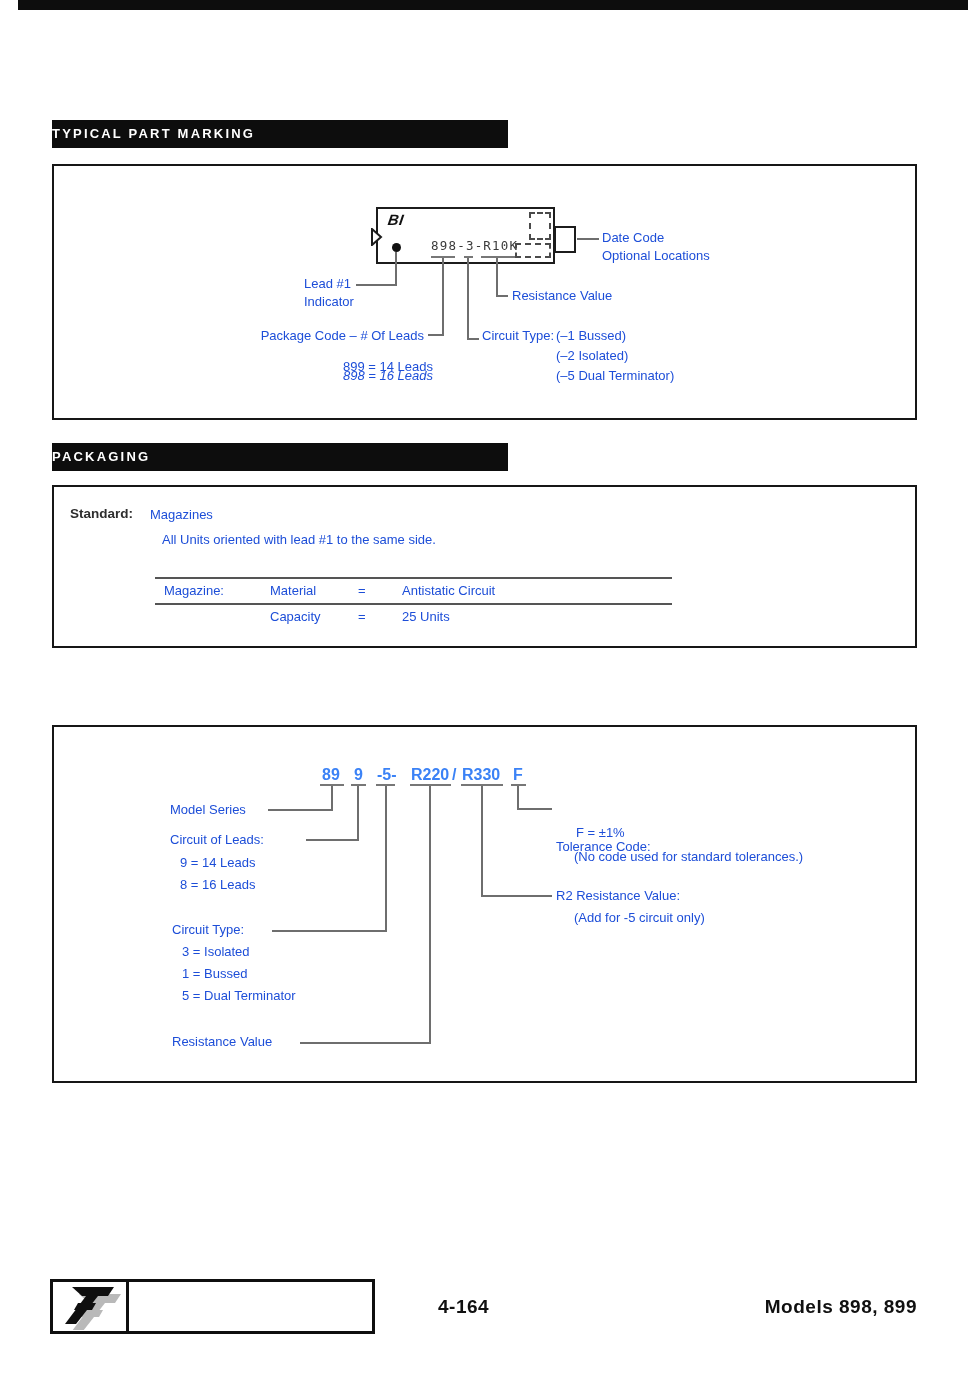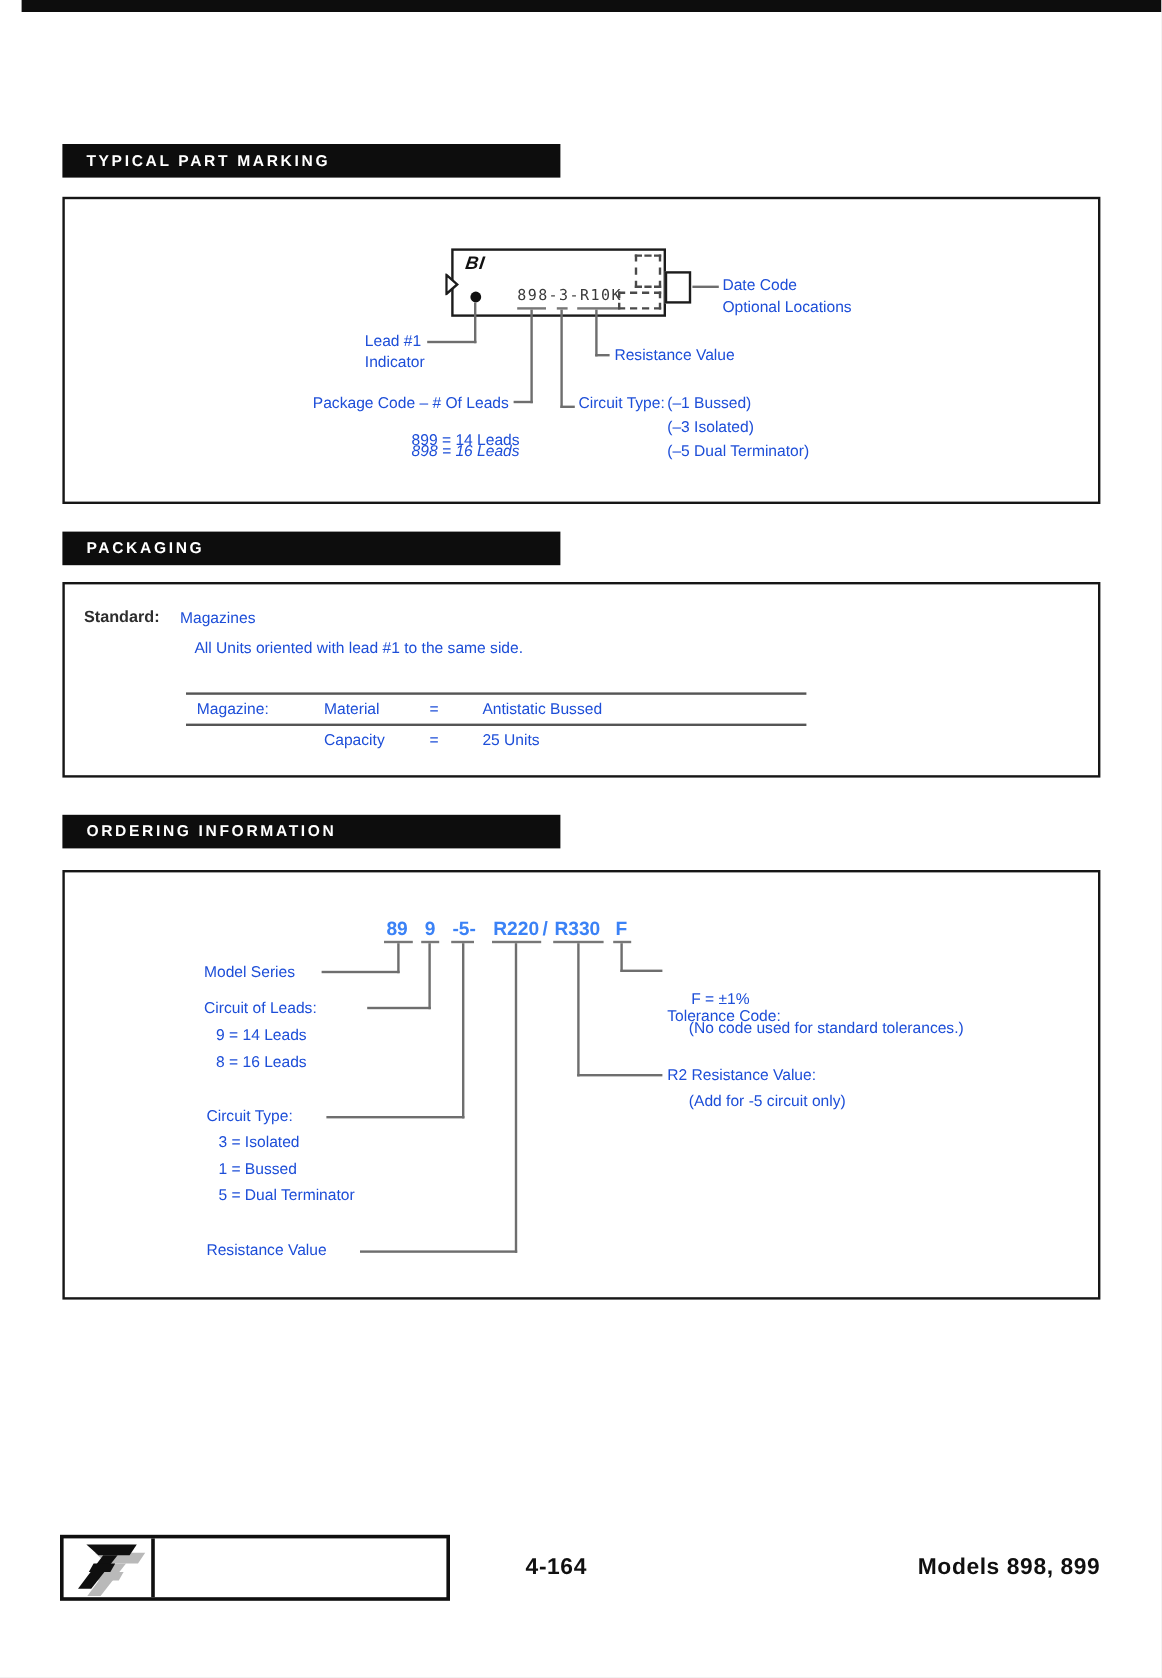--- a/index.html
+++ b/index.html
@@ -3,23 +3,23 @@
 <meta charset="utf-8">
 <style>
   html,body{margin:0;padding:0;background:#e8e8e8;}
   .page{
     position:relative;width:968px;height:1398px;background:#ffffff;
     font-family:"Liberation Sans",sans-serif;color:#2e2e2e;overflow:hidden;
   }
   .abs{position:absolute;}
   .topstrip{left:18px;top:0;width:950px;height:10px;background:#0d0d0d;}
   .secbar{
-    left:52px;width:415px;height:28px;background:#0d0d0d;color:#ffffff;
+    left:52px;width:456px;height:28px;background:#0d0d0d;color:#ffffff;
     font-size:13px;font-weight:700;letter-spacing:2.2px;line-height:28px;
-    padding-left:20px;box-sizing:border-box;
+    box-sizing:border-box;
   }
   .box{left:52px;width:865px;border:2px solid #161616;background:#fff;box-sizing:border-box;}
   .t{font-size:13px;line-height:16px;color:#1d4ed8;white-space:nowrap;}
   .tb{font-size:13.5px;font-weight:700;white-space:nowrap;}
   .vline{width:2px;background:#6e6e6e;}
   .hline{height:2px;background:#6e6e6e;}
   .thinrule{height:2px;background:#555;}
   .chip{border:2px solid #1c1c1c;background:#fff;box-sizing:border-box;}
   .chipbrand{
     font-size:15px;font-weight:900;font-style:italic;transform:skewX(-8deg);
@@ -86,47 +86,44 @@
   <div class="abs vline" style="left:442px;top:258px;height:78px;"></div>
   <div class="abs hline" style="left:428px;top:334px;width:16px;"></div>
   <div class="abs t rt" style="left:160px;top:328px;width:264px;">Package Code – # Of Leads</div>
   <div class="abs t" style="left:343px;top:332px;margin-top:27px;">899 = 14 Leads</div>
   <div class="abs t" style="left:343px;top:368px;font-style:italic;">898 = 16 Leads</div>
 
   <div class="abs vline" style="left:467px;top:258px;height:82px;"></div>
   <div class="abs hline" style="left:467px;top:338px;width:12px;"></div>
   <div class="abs t" style="left:482px;top:328px;">Circuit Type:</div>
   <div class="abs t" style="left:556px;top:328px;">(–1 Bussed)</div>
-  <div class="abs t" style="left:556px;top:348px;">(–3 Isolated)</div>
+  <div class="abs t" style="left:556px;top:348px;">(–2 Isolated)</div>
   <div class="abs t" style="left:556px;top:368px;">(–5 Dual Terminator)</div>
 
   <div class="abs secbar" style="top:443px;">
     <span>PACKAGING</span>
   </div>
 
   <div class="abs box" style="top:485px;height:163px;"></div>
 
   <div class="abs tb" style="left:70px;top:506px;">Standard:</div>
   <div class="abs t" style="left:150px;top:507px;">Magazines</div>
   <div class="abs t" style="left:162px;top:532px;">All Units oriented with lead #1 to the same side.</div>
 
   <div class="abs thinrule" style="left:155px;top:577px;width:517px;"></div>
   <div class="abs thinrule" style="left:155px;top:603px;width:517px;"></div>
 
   <div class="abs t" style="left:164px;top:583px;">Magazine:</div>
   <div class="abs t" style="left:270px;top:583px;">Material</div>
   <div class="abs t" style="left:358px;top:583px;">=</div>
-  <div class="abs t" style="left:402px;top:583px;">Antistatic Bussed</div>
+  <div class="abs t" style="left:402px;top:583px;">Antistatic Circuit</div>
   <div class="abs t" style="left:270px;top:609px;">Capacity</div>
   <div class="abs t" style="left:358px;top:609px;">=</div>
   <div class="abs t" style="left:402px;top:609px;">25 Units</div>
 
-  <div class="abs secbar" style="top:679px;">
-    <span>ORDERING INFORMATION</span>
-  </div>
 
   <div class="abs box" style="top:725px;height:358px;"></div>
 
   <div class="abs pn" style="left:322px;top:766px;">89</div>
   <div class="abs pn" style="left:354px;top:766px;">9</div>
   <div class="abs pn" style="left:377px;top:766px;">-5-</div>
   <div class="abs pn" style="left:411px;top:766px;">R220</div>
   <div class="abs pn" style="left:452px;top:766px;">/</div>
   <div class="abs pn" style="left:462px;top:766px;">R330</div>
   <div class="abs pn" style="left:513px;top:766px;">F</div>

